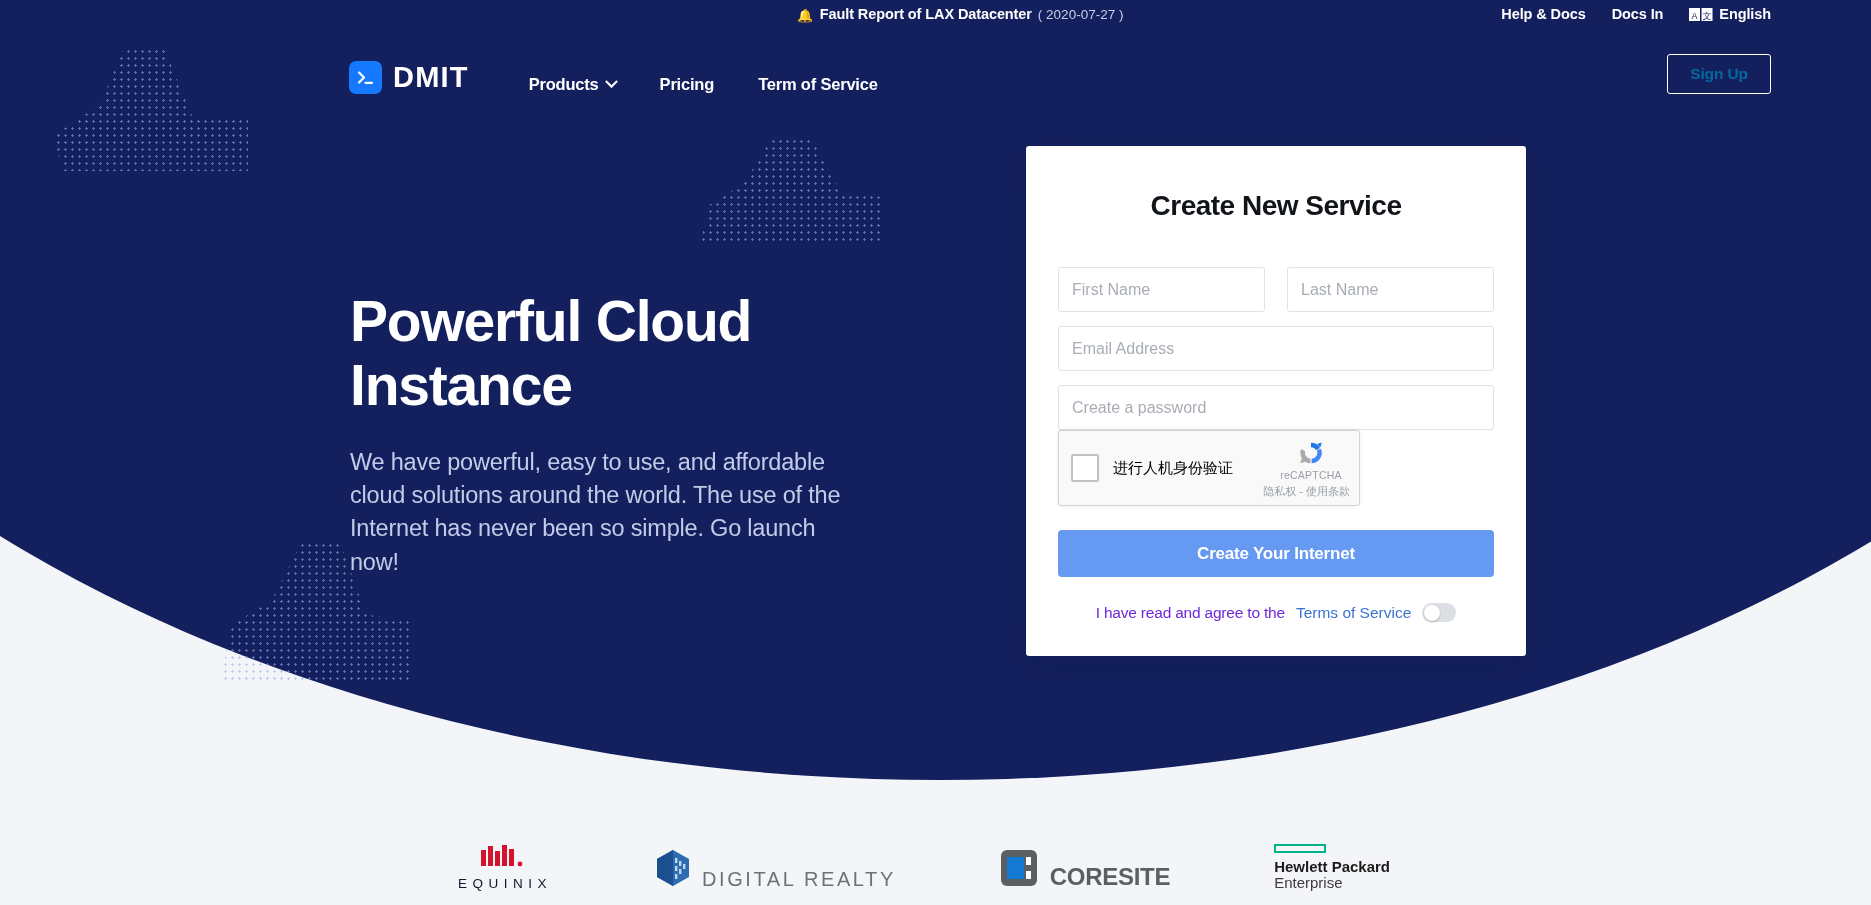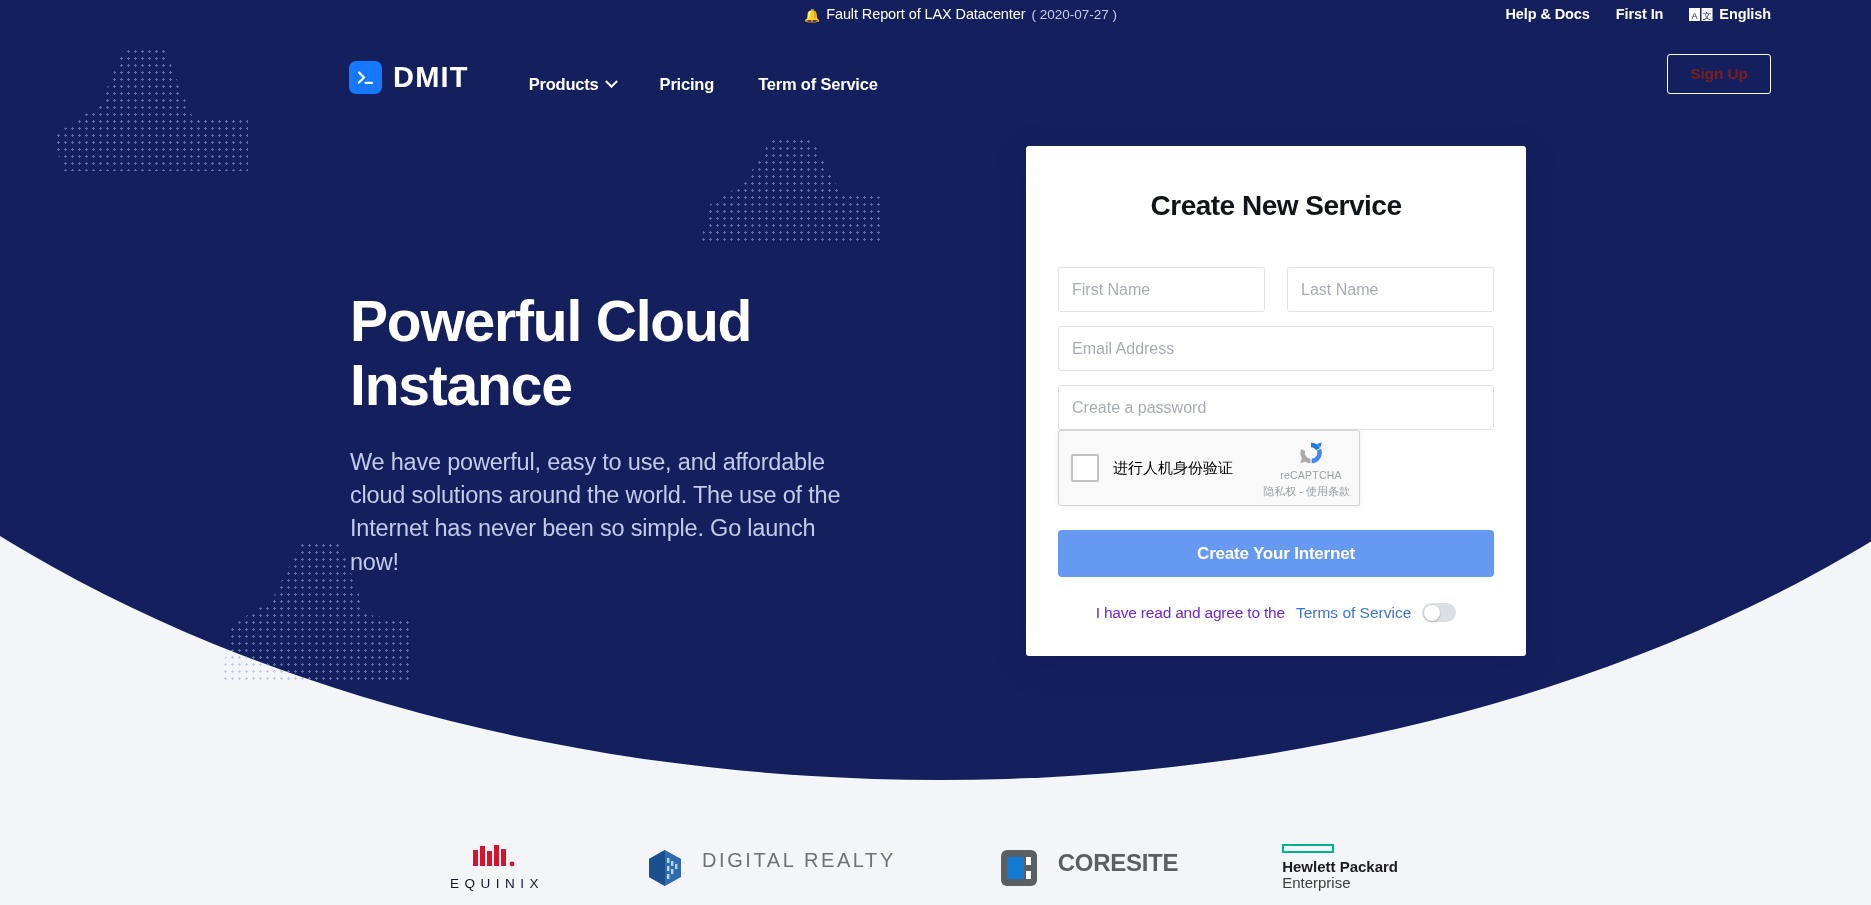--- a/index.html
+++ b/index.html
@@ -85,21 +85,21 @@
   }
   .bell-icon {
     color: #ffffff;
     font-size: 13px;
     line-height: 1;
     position: relative;
     top: 1px;
   }
   .alert-title {
     color: #ffffff;
-    font-weight: normal;
+    font-weight: bold;
     font-size: 14.5px;
     letter-spacing: -0.1px;
   }
   .alert-date {
     color: #c9cee6;
     font-size: 13.5px;
   }
   .alert-right {
     position: absolute;
     right: 100px;
@@ -181,21 +181,21 @@
     display: inline-block;
     width: 9px; height: 9px;
     border-right: 2px solid #ffffff;
     border-bottom: 2px solid #ffffff;
     transform: rotate(45deg) translate(-2px,-2px);
   }
   .signup-btn {
     margin-left: auto;
     border: 1.5px solid #ffffff;
     background: transparent;
-    color: #7f1d1d;
+    color: #0369a1;
     font-size: 15.5px;
     font-weight: bold;
     padding: 10px 22px;
     border-radius: 3px;
     cursor: pointer;
     font-family: "Liberation Sans", sans-serif;
     letter-spacing: -0.1px;
   }
 
   
@@ -379,21 +379,21 @@
     align-items: center;
     cursor: pointer;
   }
   .eq-word {
     font-size: 13.5px;
     letter-spacing: 5.5px;
     color: #0f172a;
     margin-top: 4px;
     padding-left: 5px;
   }
-  .dr-row, .jn-row, .cs-row { display: flex; align-items: flex-start; gap: 20px; }
+  .dr-row, .jn-row, .cs-row { display: flex; align-items: flex-end; gap: 12px; }
   .dr-word {
     font-size: 20px;
     letter-spacing: 2.6px;
     color: #6d7278;
   }
   .jn-text { display: flex; flex-direction: column; }
   .jn-word { font-size: 30px; font-weight: bold; color: #1a5fa8; line-height: 0.95; letter-spacing: -1px; }
   .jn-sub { font-size: 11px; font-weight: bold; letter-spacing: 2.2px; color: #1a5fa8; margin-top: 1px;}
   .cs-word { font-size: 24px; font-weight: bold; color: #5a5f64; letter-spacing: -0.3px; }
   .hpe { display: flex; flex-direction: column; align-items: flex-start; }
@@ -414,21 +414,21 @@
   <div class="dots dots-c"></div>
 
   <div class="alert-bar">
     <div class="alert-left">
       <span class="bell-icon">🔔</span>
       <span class="alert-title">Fault Report of LAX Datacenter</span>
       <span class="alert-date">( 2020-07-27 )</span>
     </div>
     <div class="alert-right">
       <a class="alert-link">Help &amp; Docs</a>
-      <a class="alert-link">First In</a>
+      <a class="alert-link">Docs In</a>
       <div class="lang-wrap">
         <span class="translate-icon">
           <svg width="24" height="13" viewBox="0 0 24 13">
             <rect x="0" y="0" width="11" height="13" fill="#ffffff"></rect>
             <text x="5.5" y="10.5" font-family="Liberation Sans, sans-serif" font-size="9" fill="#14205e" text-anchor="middle">A</text>
             <rect x="12.5" y="0" width="11" height="13" fill="#ffffff"></rect>
             <text x="18" y="10.5" font-family="DejaVu Sans, sans-serif" font-size="9" fill="#14205e" text-anchor="middle">文</text>
           </svg>
         </span>
         <span class="alert-link">English</span>

